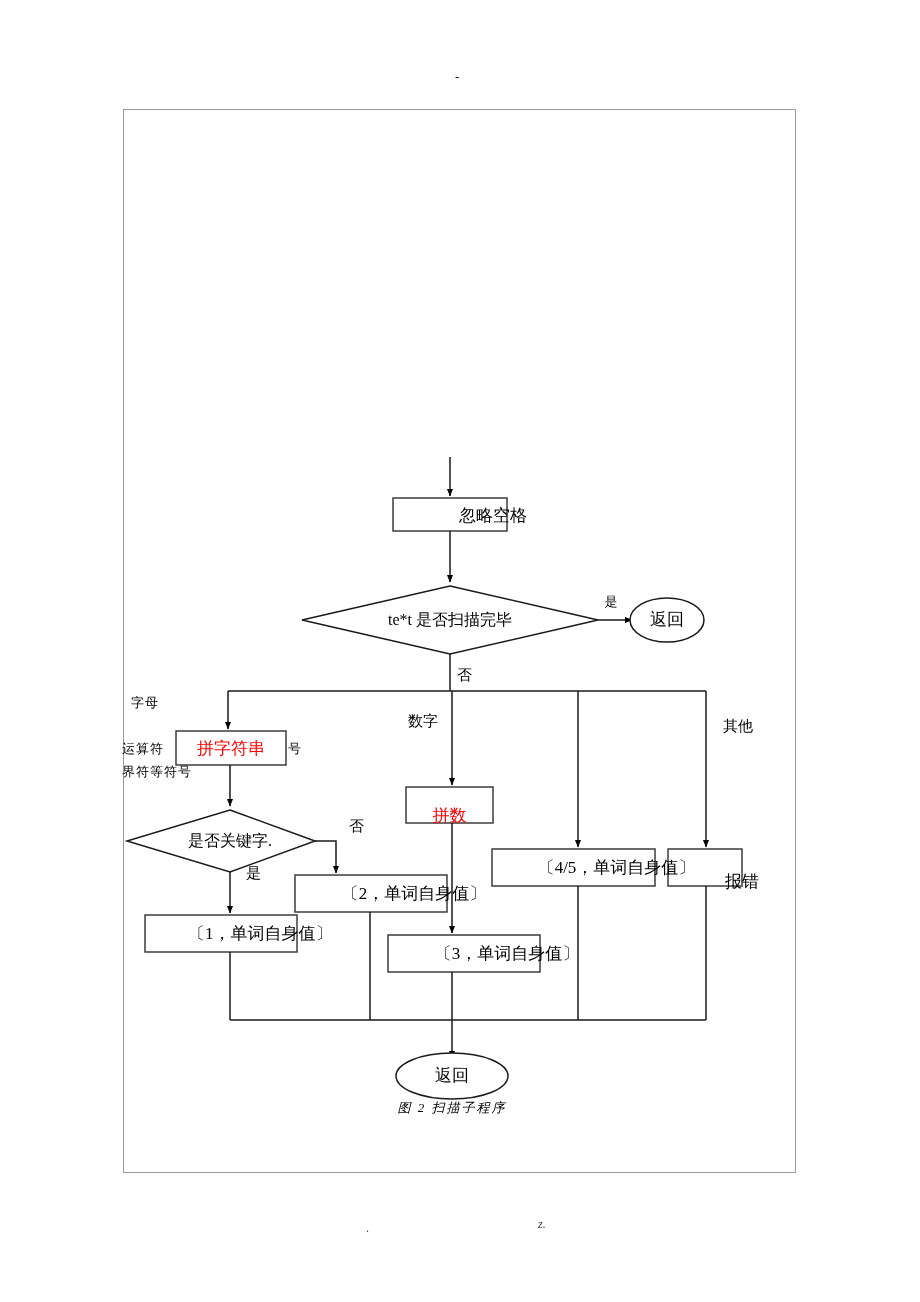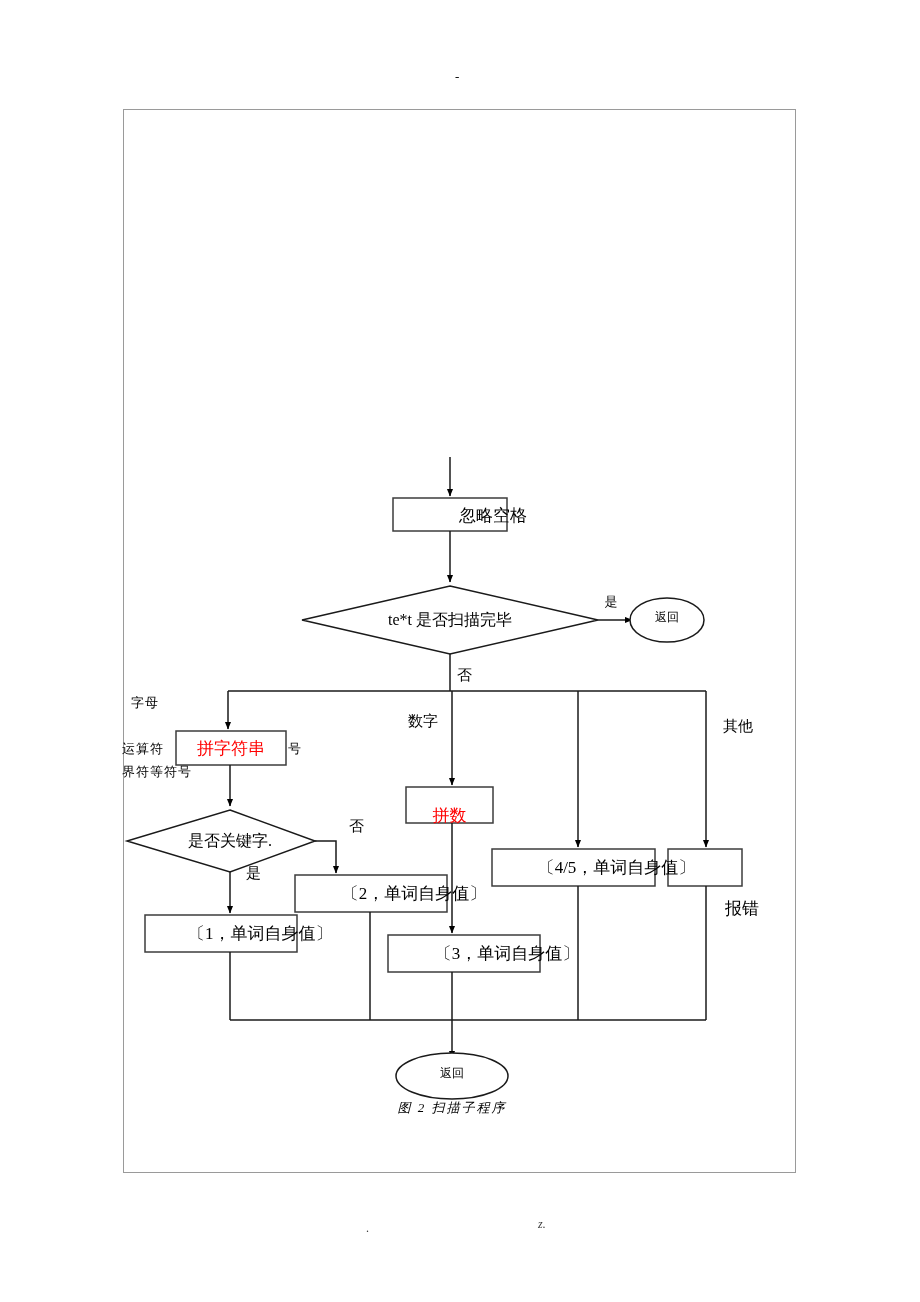--- a/index.html
+++ b/index.html
@@ -67,21 +67,21 @@
     position: absolute;
     font-family: "Liberation Serif", "DejaVu Serif", serif;
     color: #000000;
     white-space: nowrap;
     line-height: 1;
     text-align: center;
   }
   .t-box      { font-size: 17px; padding-left: 43px; }
   .t-red      { font-size: 17px; color: #ff0000; }
   .t-diamond  { font-size: 16px; }
-  .t-ellipse  { font-size: 12px; }
+  .t-ellipse  { font-size: 17px; }
   .t-edge     { font-size: 13px; }
   .t-branch   { font-size: 15px; }
   .t-side     { font-size: 13px; letter-spacing: 1px; }
   .t-caption  { font-size: 13px; letter-spacing: 2px; font-style: italic; }
 </style>
 </head>
 <body>
 
 <div id="page">
 
@@ -193,21 +193,21 @@
   <div class="node-text t-red" style="left:406px; top:807px; width:87px;">拼数</div>
 
   <div class="node-text t-box" style="left:295px; top:885px; width:152px;">〔2，单词自身值〕</div>
 
   <div class="node-text t-box" style="left:145px; top:925px; width:123px;">〔1，单词自身值〕</div>
 
   <div class="node-text t-box" style="left:388px; top:945px; width:152px;">〔3，单词自身值〕</div>
 
   <div class="node-text t-box" style="left:492px; top:859px; width:163px;">〔4/5，单词自身值〕</div>
 
-  <div class="node-text t-box" style="left:668px; top:900px; width:62px;">报错</div>
+  <div class="node-text t-box" style="left:668px; top:873px; width:62px;">报错</div>
 
   <div class="node-text t-ellipse" style="left:396px; top:1067px; width:112px;">返回</div>
 
   <div class="node-text t-caption" style="left:352px; top:1101px; width:200px;">图 2 扫描子程序</div>
 
   <div class="footer-mark footer-left">.</div>
   <div class="footer-mark footer-right">z.</div>
 
 </div>
 

